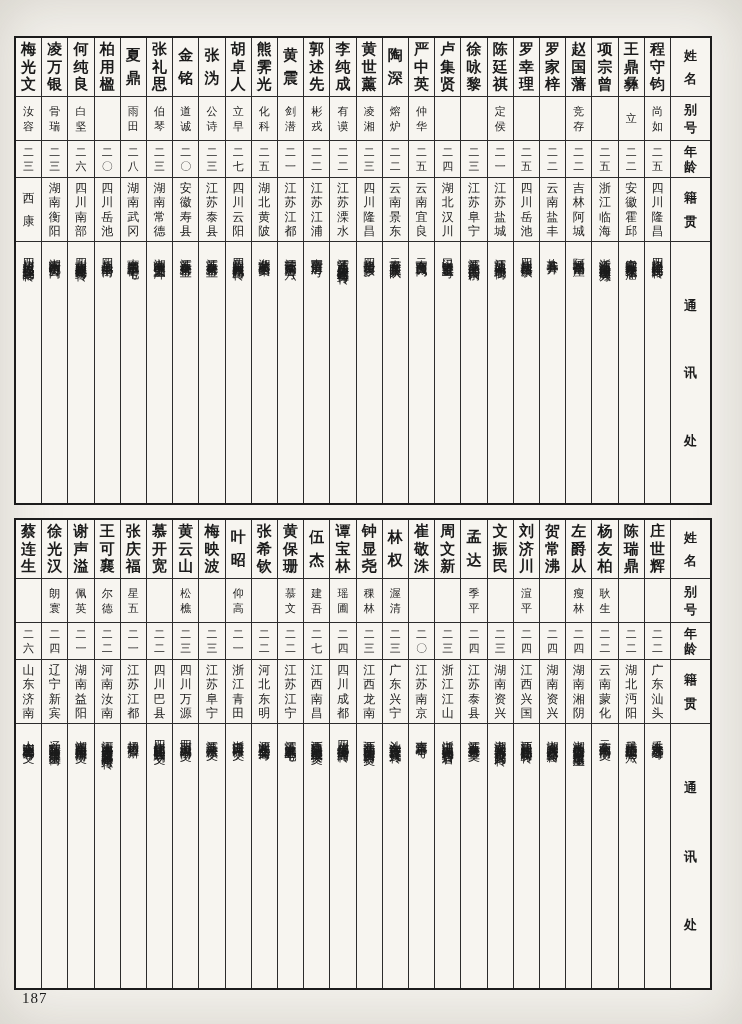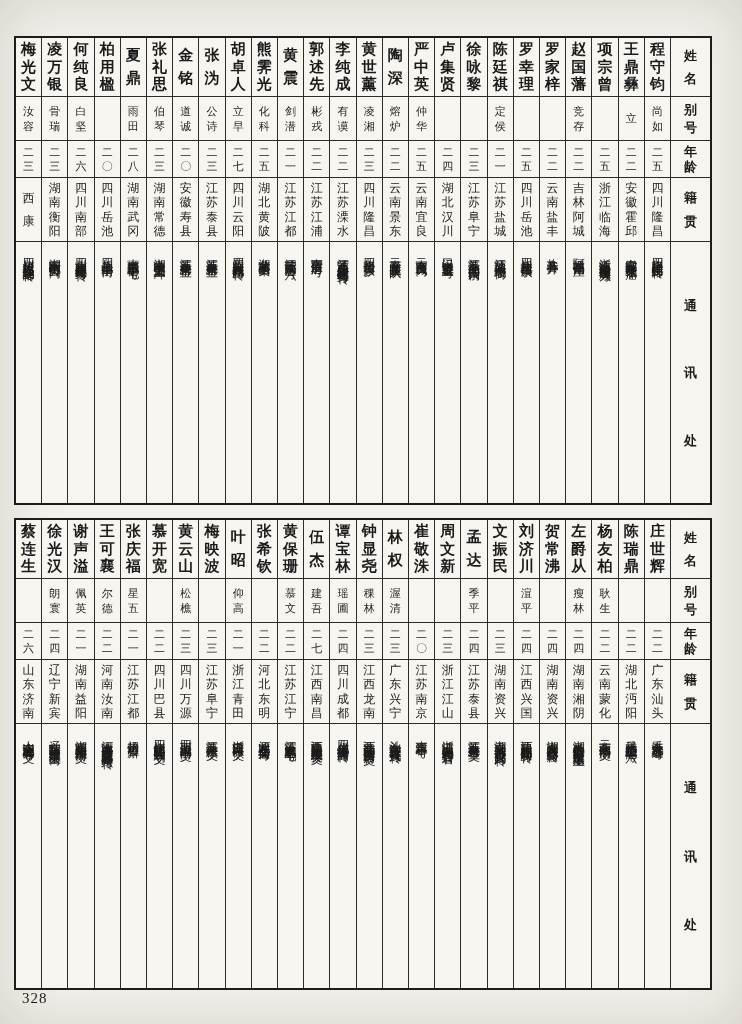--- a/index.html
+++ b/index.html
@@ -1306,14 +1306,14 @@
           <i>东</i>
           <i>济</i>
           <i>南</i>
         </div>
         <div class="cell r-addr addr-cell">
           <span class="vtext">山东济南北刷律巷二号交</span>
         </div>
       </div>
     </div>
 
-  <div id="page-number">328</div>
+  <div id="page-number">187</div>
 </div>
 
 </body></html>

